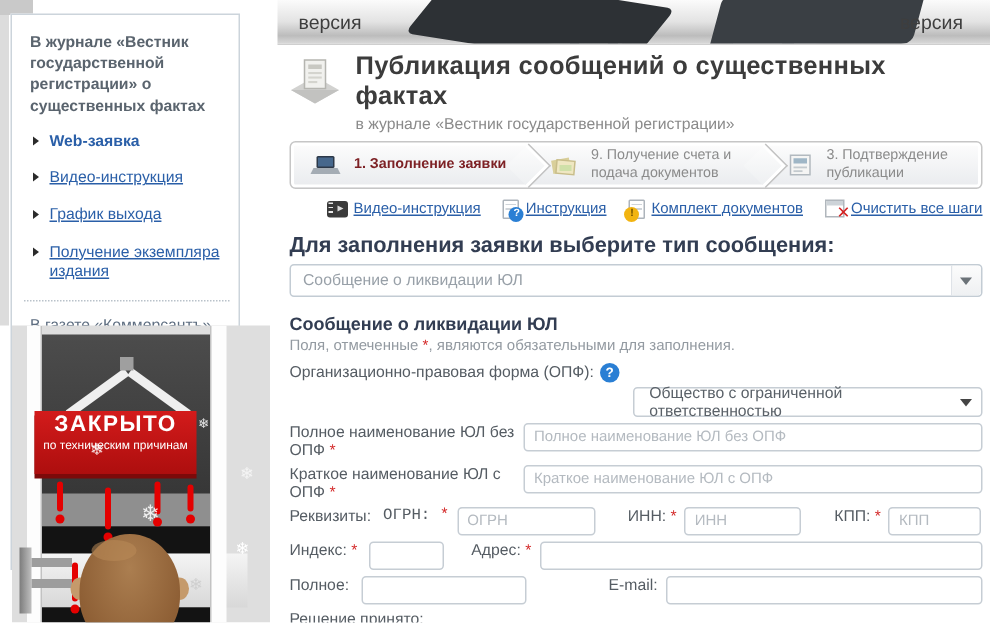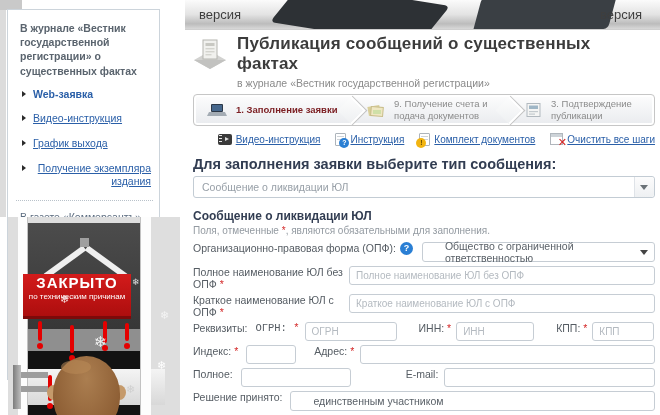--- a/index.html
+++ b/index.html
@@ -1,19 +1,19 @@
 <!DOCTYPE html>
 <html><head>
 <meta charset="utf-8">
 <style>
   * { box-sizing: border-box; margin:0; padding:0; }
   html,body { width:660px; height:415px; }
   body { position:relative; overflow:hidden; background:#fff;
          font-family:"Liberation Sans","DejaVu Sans",sans-serif; }
-  a { cursor:pointer;text-align:right; }
+  a { cursor:pointer; }
 
   
   .sidebar { position:absolute; left:0; top:0; width:185px; height:415px; background:#fff; }
   .edge-strip { position:absolute; left:0; top:0; width:6px; height:217px; background:#dcdcdc; }
   .corner-sq { position:absolute; left:0; top:0; width:22px; height:10px; background:#c9c9c9; }
   .side-box { position:absolute; left:7px; top:9px; width:153px; background:#fff;
               border:1px solid #ccd4db; padding:11px 8px 4px 12px; }
   .side-heading { font-size:10.5px; color:#5a646e; line-height:1.35; margin-bottom:10px;font-weight:bold; }
   .slink { display:flex; align-items:flex-start; margin:0 0 11px 2px; }
   .tri { width:0; height:0; border-left:4px solid #2b2b2b; border-top:3px solid transparent;
@@ -127,21 +127,21 @@
 
   .sec-h { font-size:12px; font-weight:bold; color:#323d52; margin-top:11px; }
   .note { font-size:10px; color:#939aa1; margin:2px 0 6px; }
   .star { color:#d42a2a; }
 
   .frow { display:flex; align-items:flex-start; margin-top:4px; font-size:10.5px; color:#555c63; }
   .inp { height:19px; border:1px solid #c6cdd4; border-radius:3px; padding:0 6px; font-size:10px;
          color:#444; font-family:inherit; background:#fff; outline:none; }
   .inp::placeholder { color:#b4bac0; }
   .sel { position:relative; height:20px; border:1px solid #c6cdd4; border-radius:3px; background:#fff;
-         display:flex; align-items:center; padding:0 20px 0 22px; cursor:pointer; }
+         display:flex; align-items:center; padding:0 20px 0 10px; cursor:pointer;margin-top:16px; }
   .sel .selval { color:#5a6168; }
   .sel .arr { border-top-color:#444; }
   .help { width:13px; height:13px; border-radius:50%; background:#2a7fd4; color:#fff; font-size:9px;
           font-weight:bold; text-align:center; line-height:13px; margin-left:4px; flex:none; cursor:pointer; }
   .lab1 { flex:none; }
   .w-label2 { width:156px; flex:none; }
   .loc-h { font-size:10.5px; font-weight:bold; color:#4a5158; margin-top:7px; }
 </style>
 </head>
 <body>

